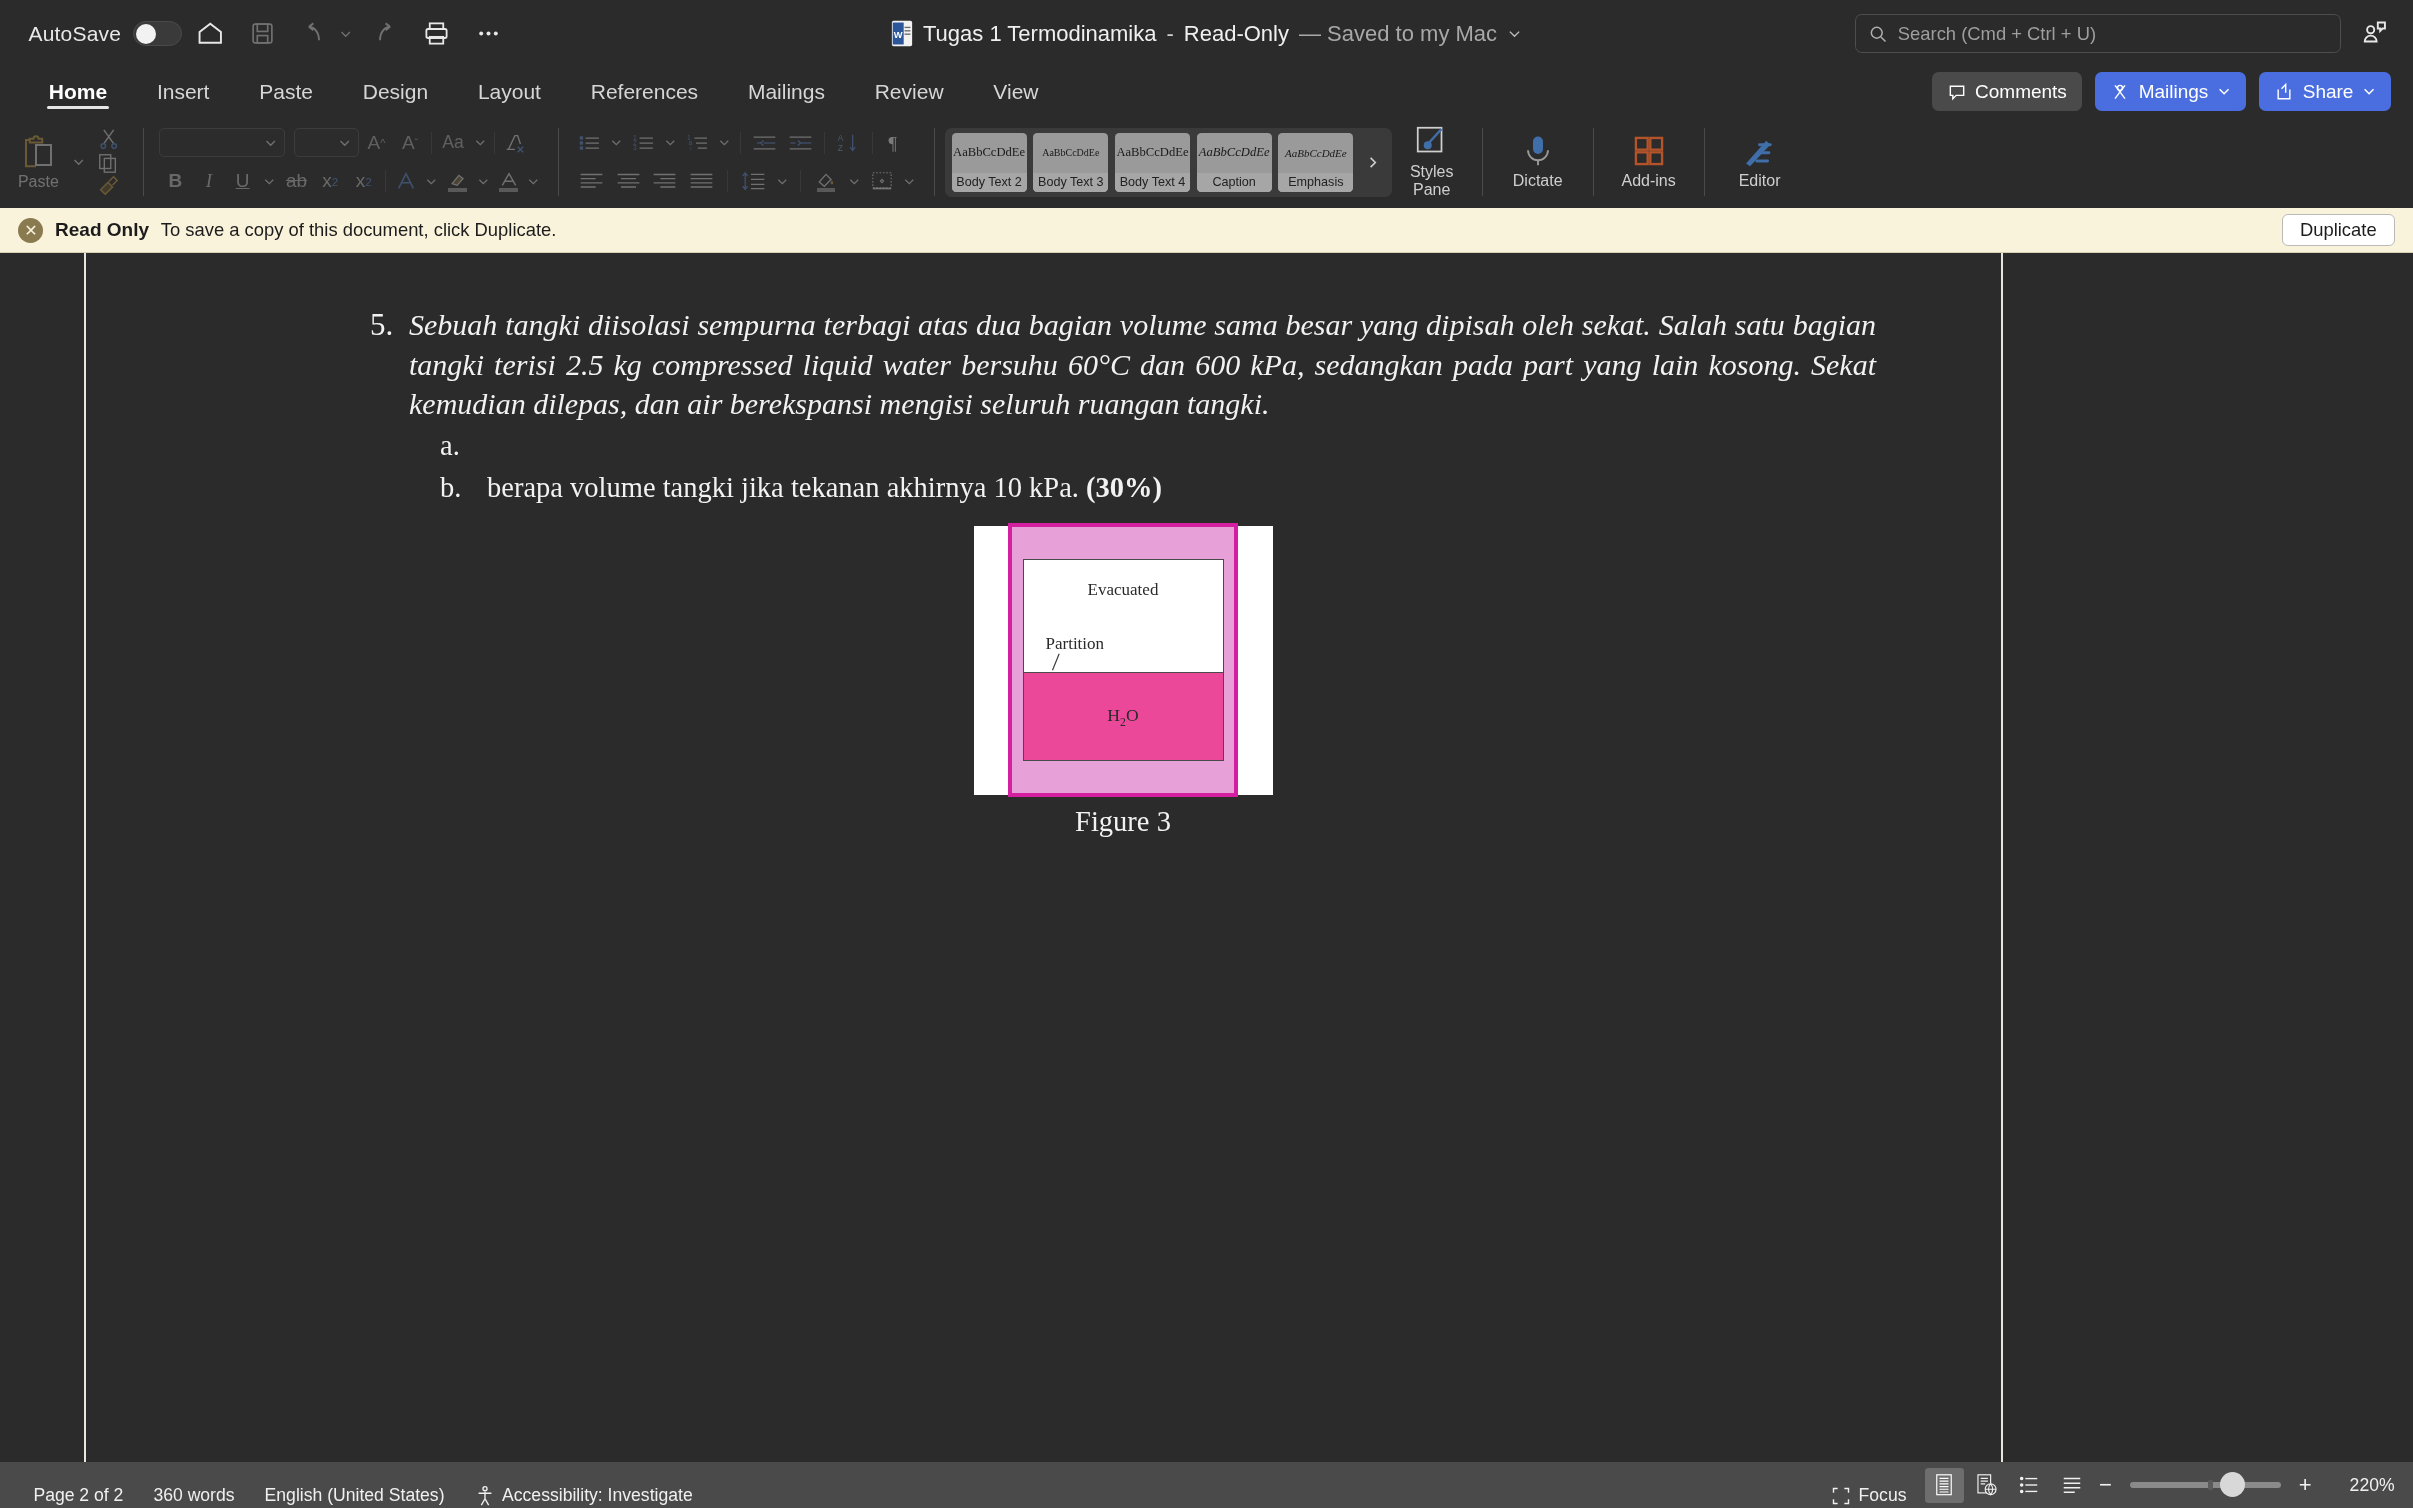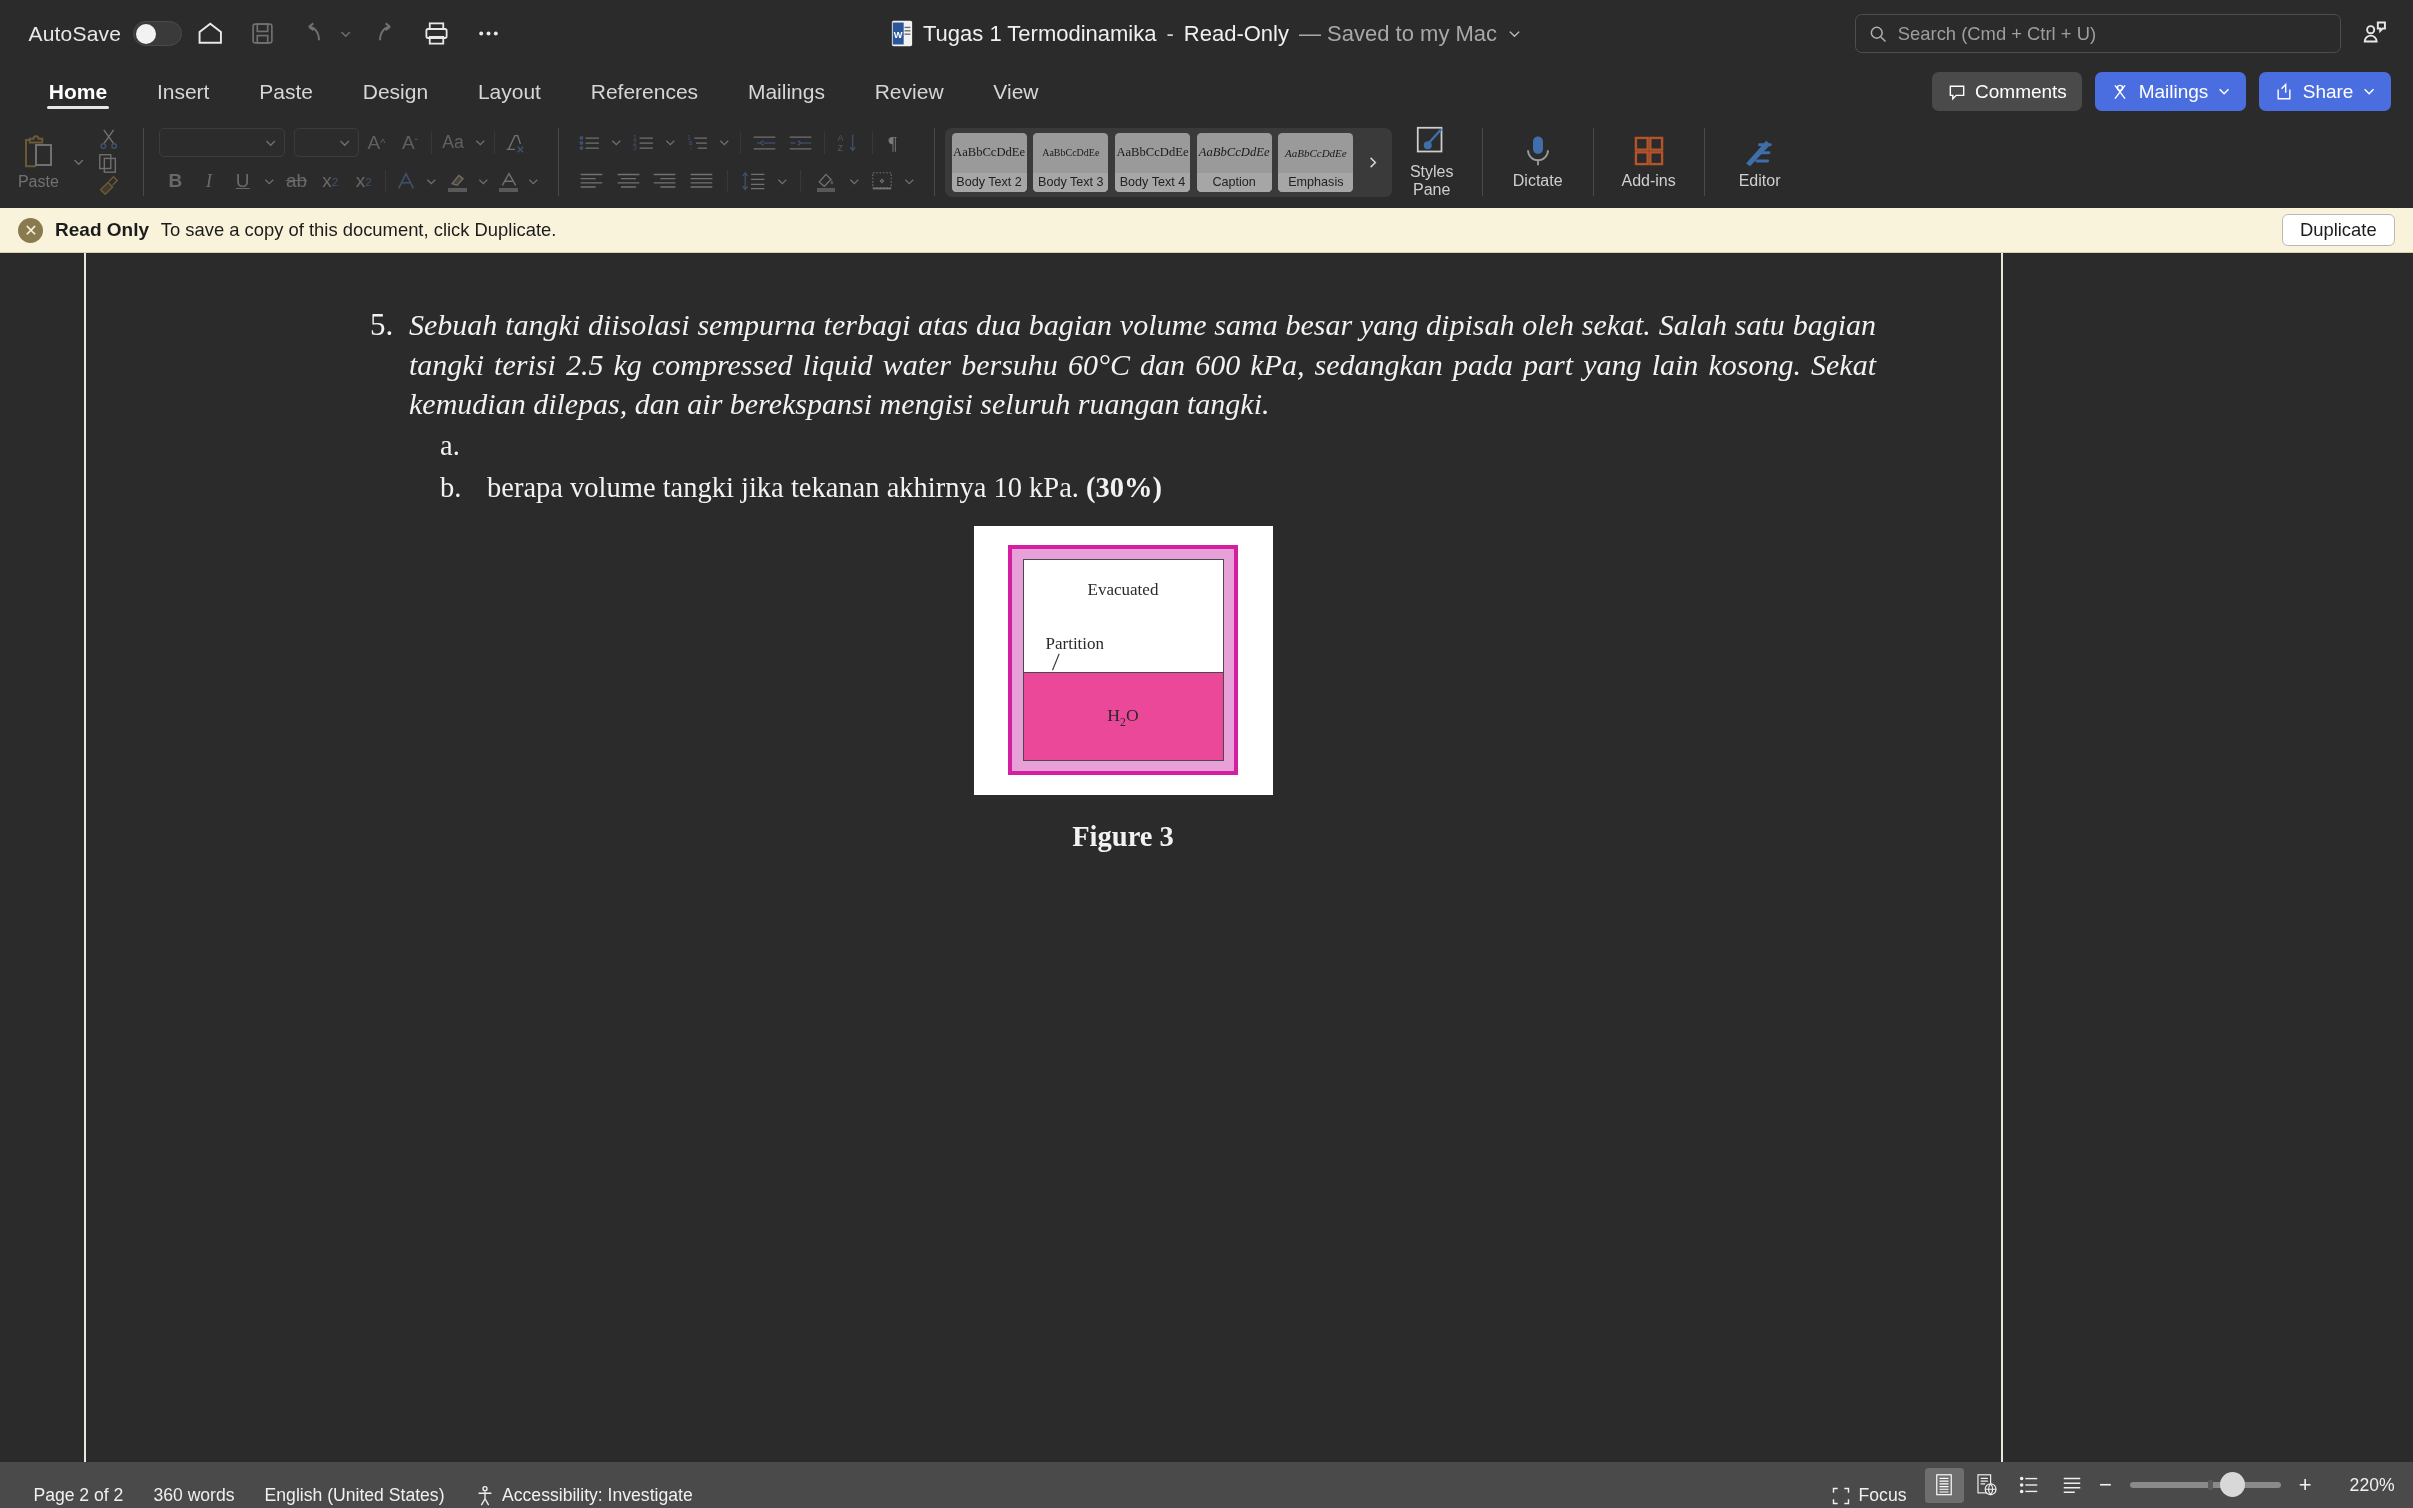--- a/index.html
+++ b/index.html
@@ -128,31 +128,31 @@
   .qtext { flex:1; font-size:30px; line-height:1.32; text-align:justify;font-style:italic; }
   .subitem { display:flex; margin-left:70px; font-size:28.5px; line-height:1.35; margin-top:3.4px; }
   .sublabel { width:47px; flex:0 0 47px; }
   .sublabel.b { }
   .subtext b { font-weight:bold; }
 
   
   .figwrap { display:flex; flex-direction:column; align-items:center; margin-top: 18.4px; }
   .figbox { width:299px; height:269px; background:#ffffff; display:flex; align-items:center; justify-content:center; }
   .tank-outer {
-    width:230px; height:230px; background:#e8a0d8; border:4.2px solid #d41fa0;
+    width:230px; height:274px; background:#e8a0d8; border:4.2px solid #d41fa0;
     display:flex; align-items:center; justify-content:center;
   }
   .tank-inner { width:201px; height:202px; border:1.3px solid #4a4a4a; display:flex; flex-direction:column; background:#ffffff; position:relative; }
   .tank-top { flex:0 0 56%; position:relative; display:flex; flex-direction:column; align-items:center; }
   .tank-bottom { flex:1 1 auto; background:#ec4899; border-top:1.3px solid #4a4a4a; display:flex; align-items:center; justify-content:center; }
   .lbl-evac { font-family:"Liberation Serif", serif; font-size:17px; color:#2a2a2a; margin-top:20px; }
   .lbl-part { font-family:"Liberation Serif", serif; font-size:17px; color:#2a2a2a; position:absolute; left:22px; bottom:18.4px; }
   .lbl-h2o { font-family:"Liberation Serif", serif; font-size:17.6px; color:#2a2a2a; }
   .leader { position:absolute; left:26px; bottom:0px; width:11.7px; height:20px; }
-  .figcap { font-family:"Liberation Serif", serif; font-size:28.5px; color:#f2f2f2; margin-top:26px;font-weight:bold; }
+  .figcap { font-family:"Liberation Serif", serif; font-size:28.5px; color:#f2f2f2; margin-top:11px; }
 
   
   .statusbar {
     height:46px; flex:0 0 46px; background:#4a4a4a; display:flex; align-items:center;
     padding:0 18.4px; gap:0; color:#f0f0f0; font-size:17.6px;
   }
   .sb-item { padding:0 15px; display:flex; align-items:center; gap:7.5px; white-space:nowrap;margin-top:21px; }
   .sb-right { margin-left:auto; display:flex; align-items:center; gap:3.4px; }
   .viewbtn { width:39px; height:35px; display:flex; align-items:center; justify-content:center; border-radius:3.4px; }
   .viewbtn.active { background:#6e6e6e; }

